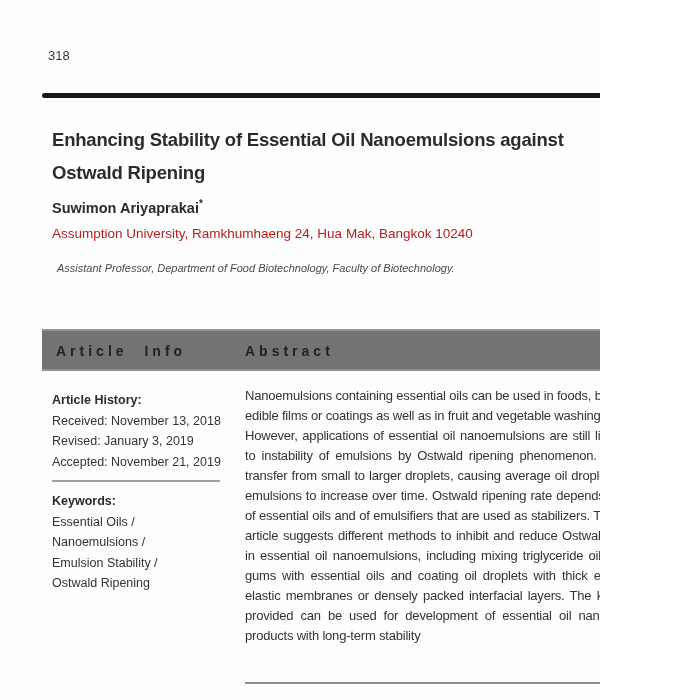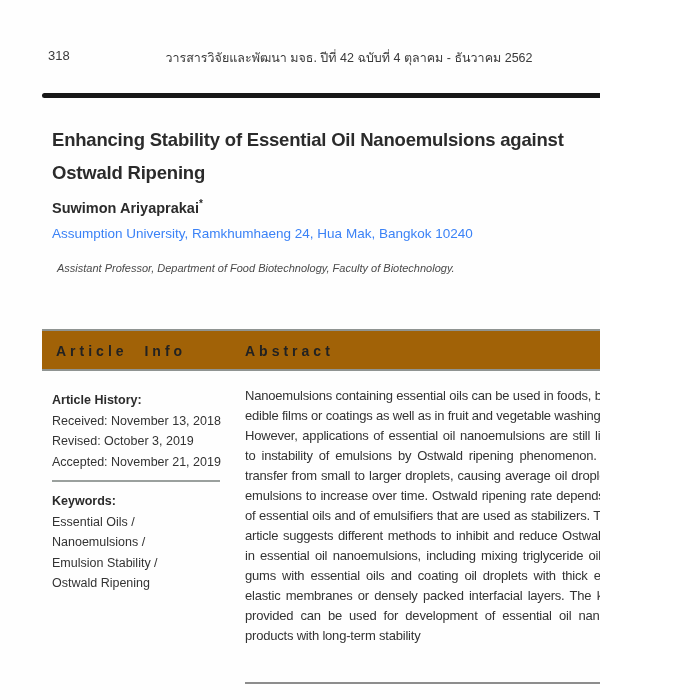--- a/index.html
+++ b/index.html
@@ -37,34 +37,34 @@
   }
 
   .author {
     position: absolute; left: 52px; top: 198px;
     font-size: 14.5px; font-weight: 600; color: #2b2b2b;
   }
   .author sup { font-size: 10px; }
 
   .affiliation {
     position: absolute; left: 52px; top: 226px;
-    font-size: 13.5px; color: #3b82f6;
+    font-size: 13.5px; color: #b91c1c;
   }
 
   .footnote {
     position: absolute; left: 52px; top: 259px;
     font-size: 11px; font-style: italic; color: #4a4a4a;
     line-height: 18px;
   }
   .footnote .indent { padding-left: 5px; }
 
   .section-bar {
     position: absolute; left: 42px; top: 329px;
     width: 614px; height: 42px;
-    background: #a16207;
+    background: #737373;
     border-top: 2px solid #8f9492;
     border-bottom: 2px solid #8f9492;
   }
   .bar-label {
     position: absolute; top: 12px;
     font-size: 14px; font-weight: bold; color: #222;
     letter-spacing: 4px; word-spacing: 9px; white-space: nowrap;
   }
   .bar-label.left  { left: 14px; }
   .bar-label.right { left: 203px; text-align: center; }
@@ -91,21 +91,20 @@
     position: absolute; left: 245px; top: 682px;
     width: 400px; height: 2px; background: #8d8d8d;
   }
 </style>
 </head>
 <body>
 
 <div class="page">
 
   <span class="page-num">318</span>
-  <div class="journal-line">วารสารวิจัยและพัฒนา มจธ. ปีที่ 42 ฉบับที่ 4 ตุลาคม - ธันวาคม 2562</div>
 
   <div class="rule-thick"></div>
 
   <h1 class="title">Enhancing Stability of Essential Oil Nanoemulsions against Ostwald Ripening</h1>
 
   <div class="author"><span>Suwimon Ariyaprakai</span><sup>*</sup></div>
 
   <div class="affiliation">Assumption University, Ramkhumhaeng 24, Hua Mak, Bangkok 10240</div>
 
   <div class="footnote">
@@ -113,21 +112,21 @@
   </div>
 
   <div class="section-bar">
     <span class="bar-label left">Article Info</span>
     <span class="bar-label right">Abstract</span>
   </div>
 
   <aside class="info-col">
     <div class="info-heading">Article History:</div>
     <div class="info-line">Received: November 13, 2018</div>
-    <div class="info-line">Revised: October 3, 2019</div>
+    <div class="info-line">Revised: January 3, 2019</div>
     <div class="info-line">Accepted: November 21, 2019</div>
     <div class="info-divider"></div>
     <div class="info-heading">Keywords:</div>
     <div class="info-line">Essential Oils /</div>
     <div class="info-line">Nanoemulsions /</div>
     <div class="info-line">Emulsion Stability /</div>
     <div class="info-line">Ostwald Ripening</div>
   </aside>
 
   <section class="abstract-col">

